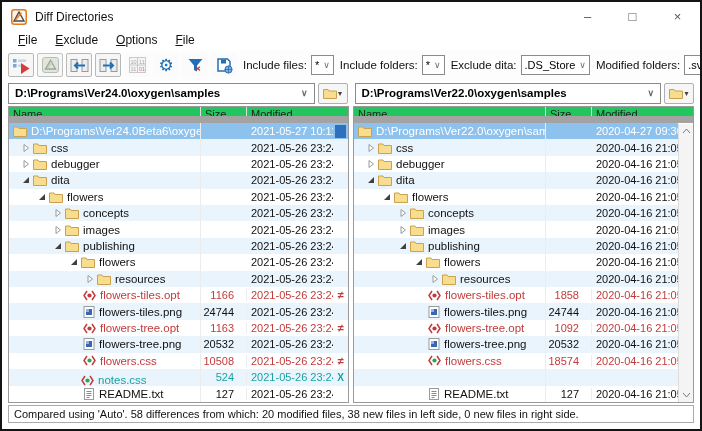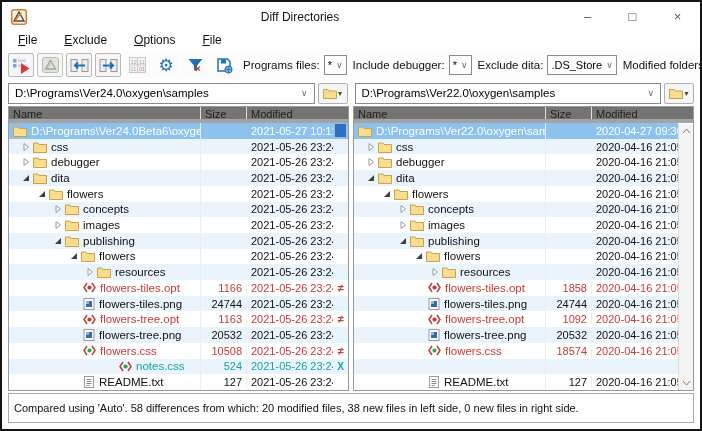--- a/index.html
+++ b/index.html
@@ -4,77 +4,77 @@
 <style>
   * { box-sizing: border-box; margin: 0; padding: 0; }
   html,body { width: 702px; height: 431px; font-family: "Liberation Sans", sans-serif; background:#fff; }
   .window {
     width: 702px; height: 431px; border: 2px solid #141414; background: #fff;
     display: flex; flex-direction: column; overflow: hidden;
   }
   
   .titlebar { height: 29px; flex: 0 0 29px; display: flex; align-items: center; padding-left: 9px; background:#fff; }
   .titlebar .logo { width: 16px; height: 16px; margin-right: 8px; display:inline-flex; }
-  .titlebar .title { font-size: 12px; color: #111; flex: 1; text-align: center; }
+  .titlebar .title { font-size: 12px; color: #111; flex: 1; }
   .win-controls { display: flex; align-items: center; height: 100%; }
   .win-btn { width: 45px; height: 100%; display: flex; align-items: center; justify-content: center;
              font-size: 13px; color: #555; cursor: default; }
   
-  .menubar { height: 19px; flex: 0 0 19px; display: flex; align-items: center; padding-left: 8px; background:#fff; gap: 11px;}
+  .menubar { height: 19px; flex: 0 0 19px; display: flex; align-items: center; padding-left: 8px; background:#fff; gap: 2px;}
   .mi { display: inline-block; font-size: 12px; color: #111; padding: 1px 8px 2px 8px; }
   .mi::first-letter { text-decoration: underline; }
   
   .toolbar { height: 30px; flex: 0 0 30px; display: flex; align-items: center; padding: 0 6px; background:#fdfdfd; }
   .tb-btns { display: flex; align-items: center; gap: 3px; }
   .tb-btn { width: 26px; height: 24px; display: flex; align-items: center; justify-content: center; background: #fbfbfb; border: 1px solid transparent; }
   .tb-btn.framed { border: 1px solid #b8b8b8; border-radius: 2px; background: #f6f6f6; }
   .tb-btn.disabled { opacity: .85; }
   .tb-btn .gearglyph { font-size: 17px; color: #2170b5; line-height: 1; }
   .tb-filters { display: flex; align-items: center; margin-left: 6px; gap: 6px; }
   .flt { display: flex; align-items: center; gap: 4px; }
   .flt-label { font-size: 11.5px; color: #111; white-space: nowrap; }
   .combo-sm { height: 20px; border: 1px solid #8a8a8a; background: #fff; display: flex; align-items: center;
               font-size: 11px; padding: 0 3px; gap: 4px; white-space: nowrap; }
   .combo-sm .chev, .combo .chev { color: #6a6a6a; font-size: 9px; margin-left: auto; }
   
   .pathrow { height: 26px; flex: 0 0 26px; display: flex; align-items: center; padding: 0 6px; gap: 7px; background: #fff; }
   .pathgroup { display: flex; align-items: center; gap: 3px; flex: 1; }
   .combo { height: 21px; border: 1px solid #8a8a8a; background: #fff; display: flex; align-items: center;
-           font-size: 11.5px; padding: 0 6px; flex: 1; gap: 4px; }
+           font-size: 11.5px; padding: 0 6px; flex: 1; gap: 4px; font-weight: bold; }
   .browse-btn { height: 21px; width: 30px; border: 1px solid #b0b0b0; border-radius: 2px; background: #f6f6f6;
                 display: flex; align-items: center; justify-content: center; gap: 1px; font-size: 8px; color:#444; }
   
   .panes { flex: 1; display: flex; padding: 0 6px; gap: 4px; background: #fff; min-height: 0; }
   .pane { border: 1px solid #9a9a9a; background: #fff; flex: 1; display: flex; flex-direction: column; min-width: 0; position: relative; }
-  .hdr { height: 16px; flex: 0 0 16px; display: flex; border-bottom: 4px solid #a3a3a3; background: #737373; }
+  .hdr { height: 16px; flex: 0 0 16px; display: flex; border-bottom: 7px solid #a3a3a3; background: #22c55e; }
   .hdr-cell { font-size: 11px; color: #222; padding: 1px 4px; border-right: 1px solid #e0e0e0; overflow: hidden; white-space: nowrap; }
   .rows { flex: 1; display: flex; flex-direction: column; min-height: 0; }
   .row { flex: 1 1 0; display: flex; align-items: center; overflow: hidden; }
   .row.stripe { background: #eaf4fc; }
   .row.sel { background: #8ec2ee; }
   .row.sel .nm, .row.sel .c-mod { color: #fff; }
   .c-name { flex: 1; display: flex; align-items: center; overflow: hidden; white-space: nowrap; border-right: 1px solid #ececec; height: 100%; }
-  .c-size { width: 46px; flex: 0 0 46px; font-size: 11px; text-align: right; padding-right: 4px; color: #111; border-right: 1px solid #ececec; white-space: nowrap; }
+  .c-size { width: 46px; flex: 0 0 46px; font-size: 11px; text-align: right; padding-right: 12px; color: #111; border-right: 1px solid #ececec; white-space: nowrap; }
   .c-mod  { width: 86px; flex: 0 0 86px; font-size: 11px; padding-left: 4px; color: #111; white-space: nowrap; overflow: hidden; }
   .c-sym  { width: 15px; flex: 0 0 15px; display: flex; align-items: center; justify-content: center; }
   .exp { width: 14px; flex: 0 0 14px; display: inline-flex; justify-content: center; }
   .fic { display: inline-flex; margin-right: 4px; }
   .nm { font-size: 11.5px; color: #111; }
   .row.st-mod .nm, .row.st-mod .c-size, .row.st-mod .c-mod { color: #c23b3b; }
   .row.st-new .nm, .row.st-new .c-size, .row.st-new .c-mod { color: #18a3a3; }
   .sym-neq { color: #c23b3b; font-weight: bold; font-size: 11px; font-style: italic; }
   .sym-x { color: #18a3a3; font-weight: bold; font-size: 10px; }
   .sym-sel { width: 11px; height: 13px; background: #2e6fc0; }
   .scrollbar { position: absolute; top: 17px; bottom: 0; right: 0; width: 15px; background: #f4f4f4;
                border-left: 1px solid #dcdcdc; display: flex; flex-direction: column; justify-content: space-between; align-items: center; }
   .sb-arrow { height: 14px; display: flex; align-items: center; justify-content: center; width: 100%; }
   .rows.pad-sb { margin-right: 15px; }
   
   .statusrow { flex: 0 0 24px; padding: 2px 6px 6px 6px; background: #fff; }
-  .statusbar { height: 30px; border: 1px solid #ababab; display: flex; align-items: center; padding: 0 5px;
+  .statusbar { height: 18px; border: 1px solid #ababab; display: flex; align-items: center; padding: 0 5px;
                font-size: 11px; color: #111; white-space: nowrap; overflow: hidden; }
 </style>
 </head>
 <body>
 
 <div class="window">
 
   <div class="titlebar">
     <span class="logo">
       <svg width="16" height="16" viewBox="0 0 16 16">
@@ -169,28 +169,28 @@
               <path d="M2 2 h9.5 l2.5 2.5 v9.5 h-12 z" fill="#fff" stroke="#2170b5" stroke-width="1.5"></path>
               <rect x="5" y="2.5" width="5" height="4" fill="#2170b5"></rect>
               <circle cx="12.5" cy="12.5" r="3.6" fill="#7fb0de" stroke="#2d6da8"></circle>
               <path d="M9 12.5 h7 M12.5 9 v7" stroke="#2d6da8" stroke-width="0.8"></path>
             </svg>
           </span>
         </div>
       </div>
     <div class="tb-filters" id="tb-filters">
         <span class="flt">
-          <span class="flt-label">Programs files:</span>
+          <span class="flt-label">Include files:</span>
           <span class="combo-sm">
             <span>*</span>
             <span class="chev">∨</span>
           </span>
         </span>
         <span class="flt">
-          <span class="flt-label">Include debugger:</span>
+          <span class="flt-label">Include folders:</span>
           <span class="combo-sm">
             <span>*</span>
             <span class="chev">∨</span>
           </span>
         </span>
         <span class="flt">
           <span class="flt-label">Exclude dita:</span>
           <span class="combo-sm">
             <span>.DS_Store</span>
             <span class="chev">∨</span>
@@ -489,21 +489,21 @@
               </span>
               <span class="nm">flowers.css</span>
             </div>
             <div class="c-size">10508</div>
             <div class="c-mod">2021-05-26 23:24...</div>
             <div class="c-sym">
               <span class="sym-neq">≠</span>
             </div>
           </div>
           <div class="row stripe st-new">
-            <div class="c-name" style="padding-left: 110px;">
+            <div class="c-name" style="padding-left: 72px; align-items: flex-end;">
               <span class="fic">
                 <svg width="13" height="11">
                   <path d="M4 1 L1 5.5 L4 10 M9 1 L12 5.5 L9 10" fill="none" stroke="#c23b3b" stroke-width="1.5"></path>
                   <circle cx="6.5" cy="5.5" r="2.1" fill="#2da44e"></circle>
                 </svg>
               </span>
               <span class="nm">notes.css</span>
             </div>
             <div class="c-size">524</div>
             <div class="c-mod">2021-05-26 23:24...</div>

